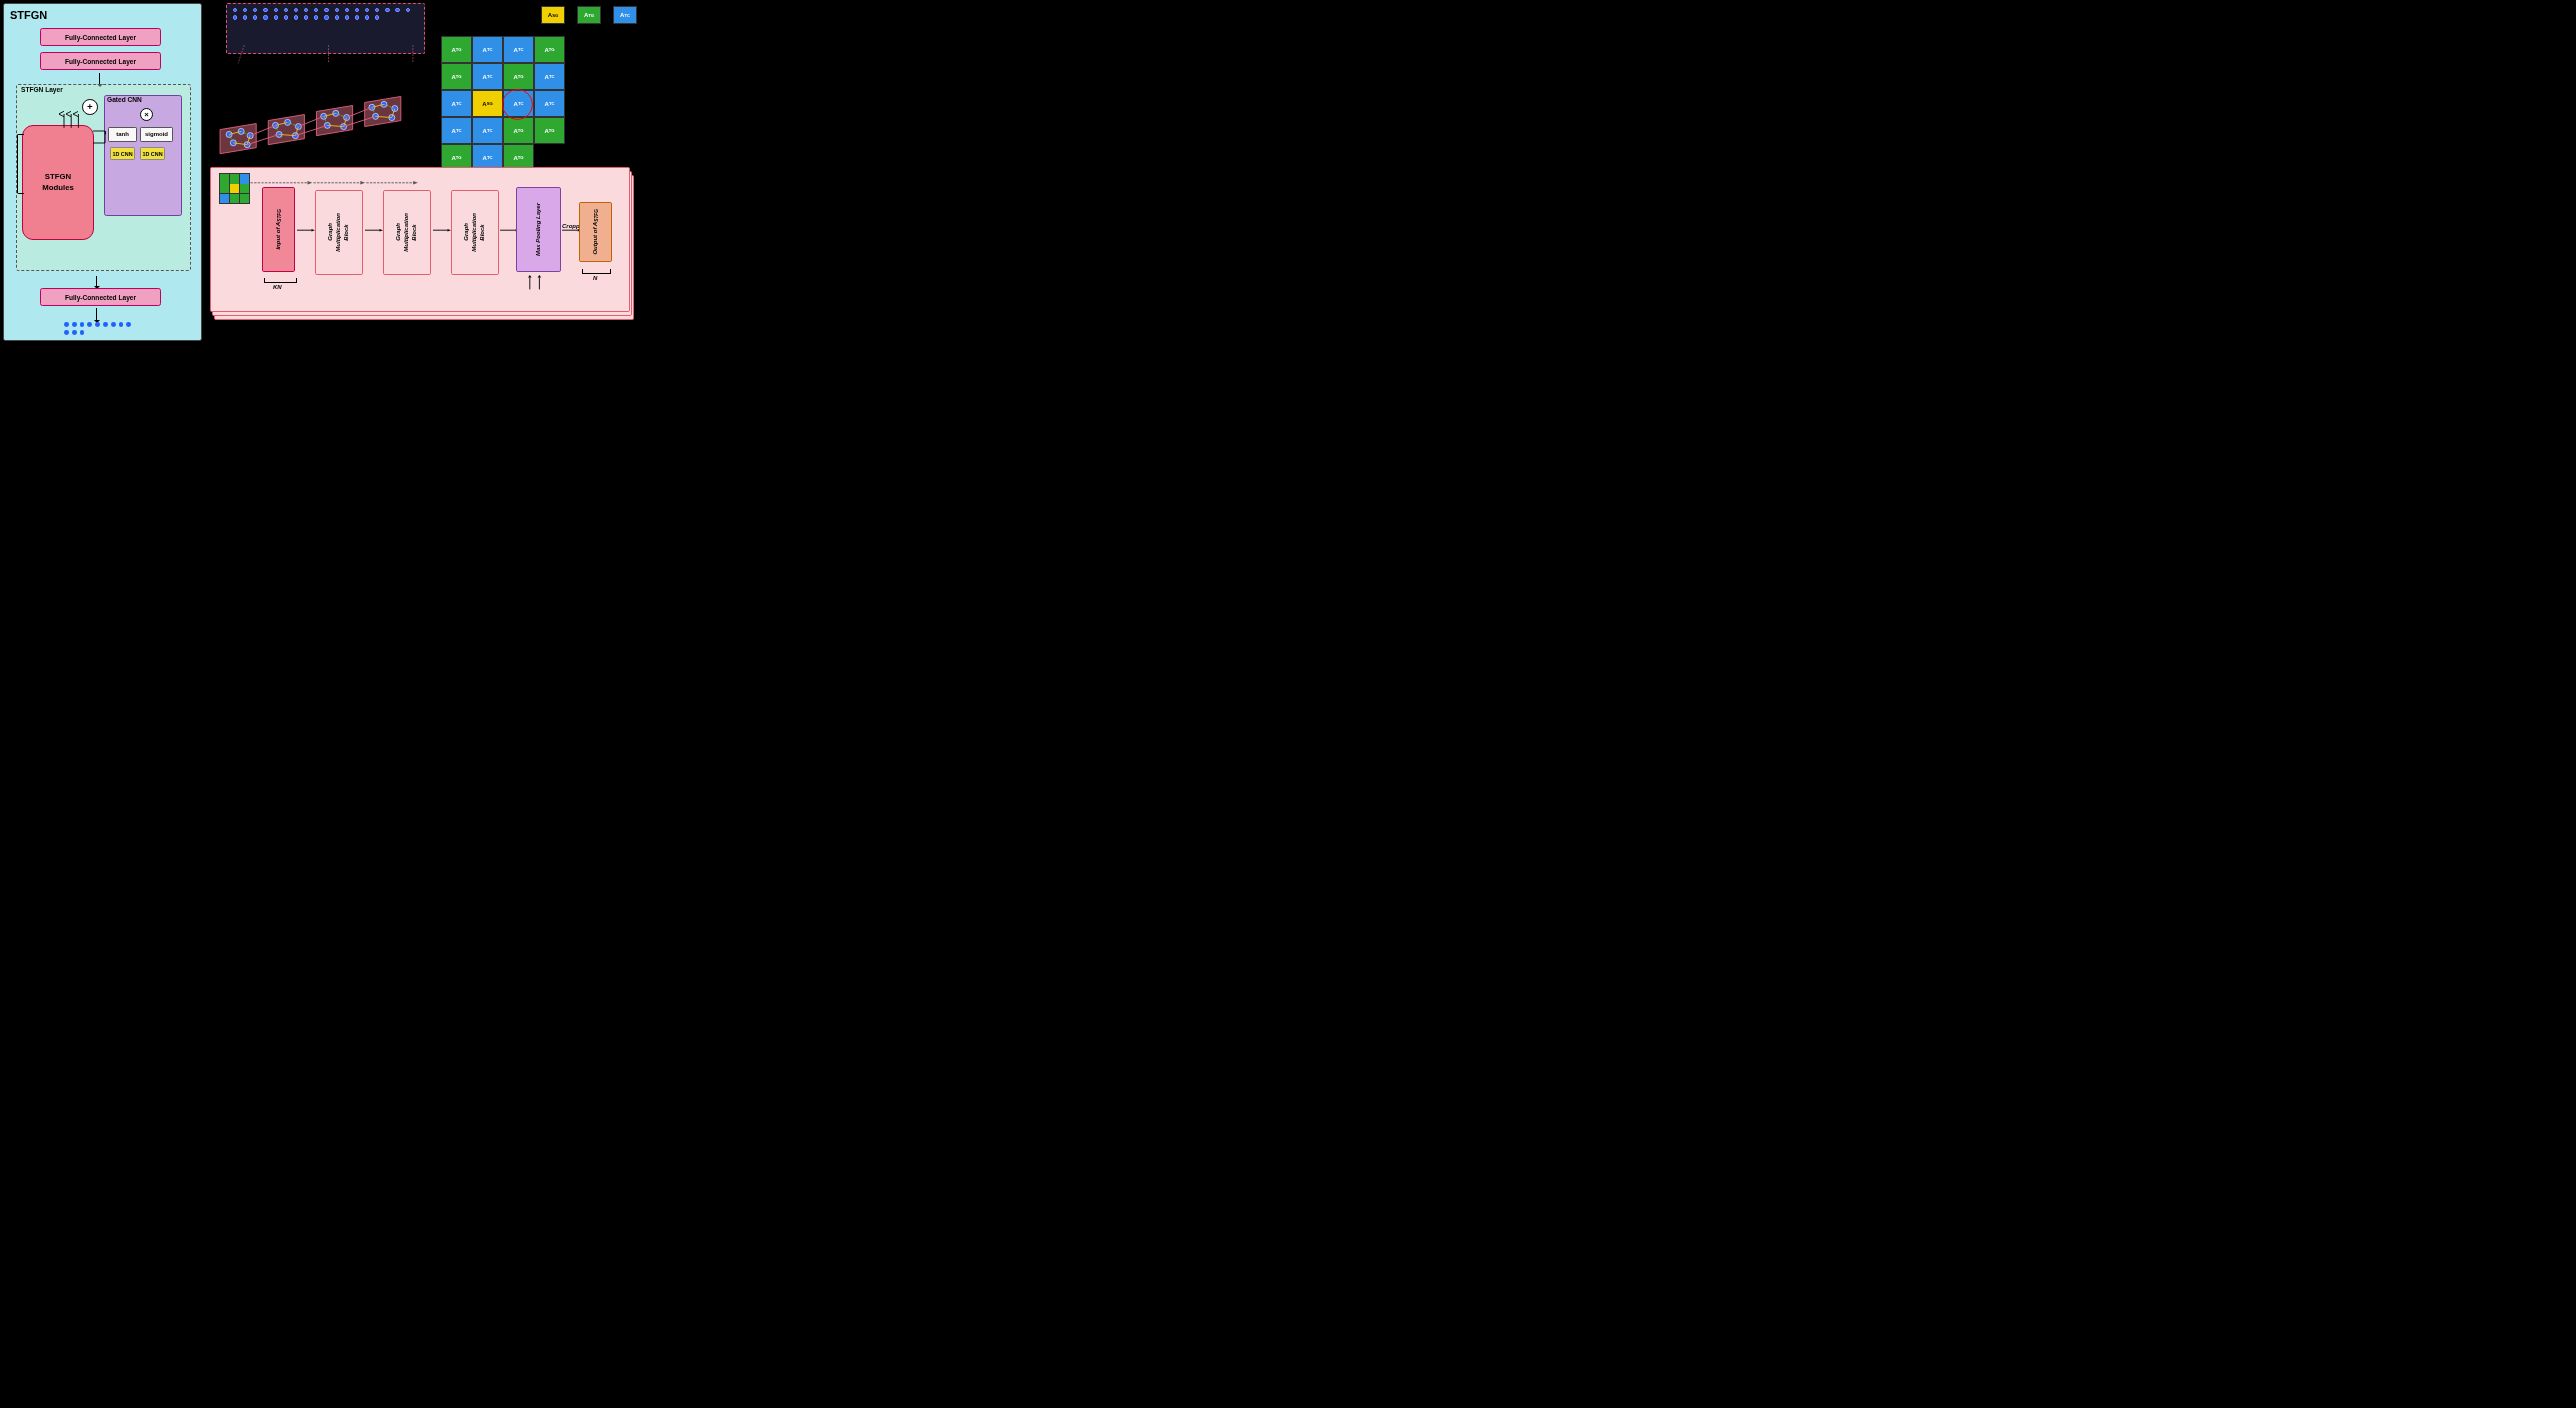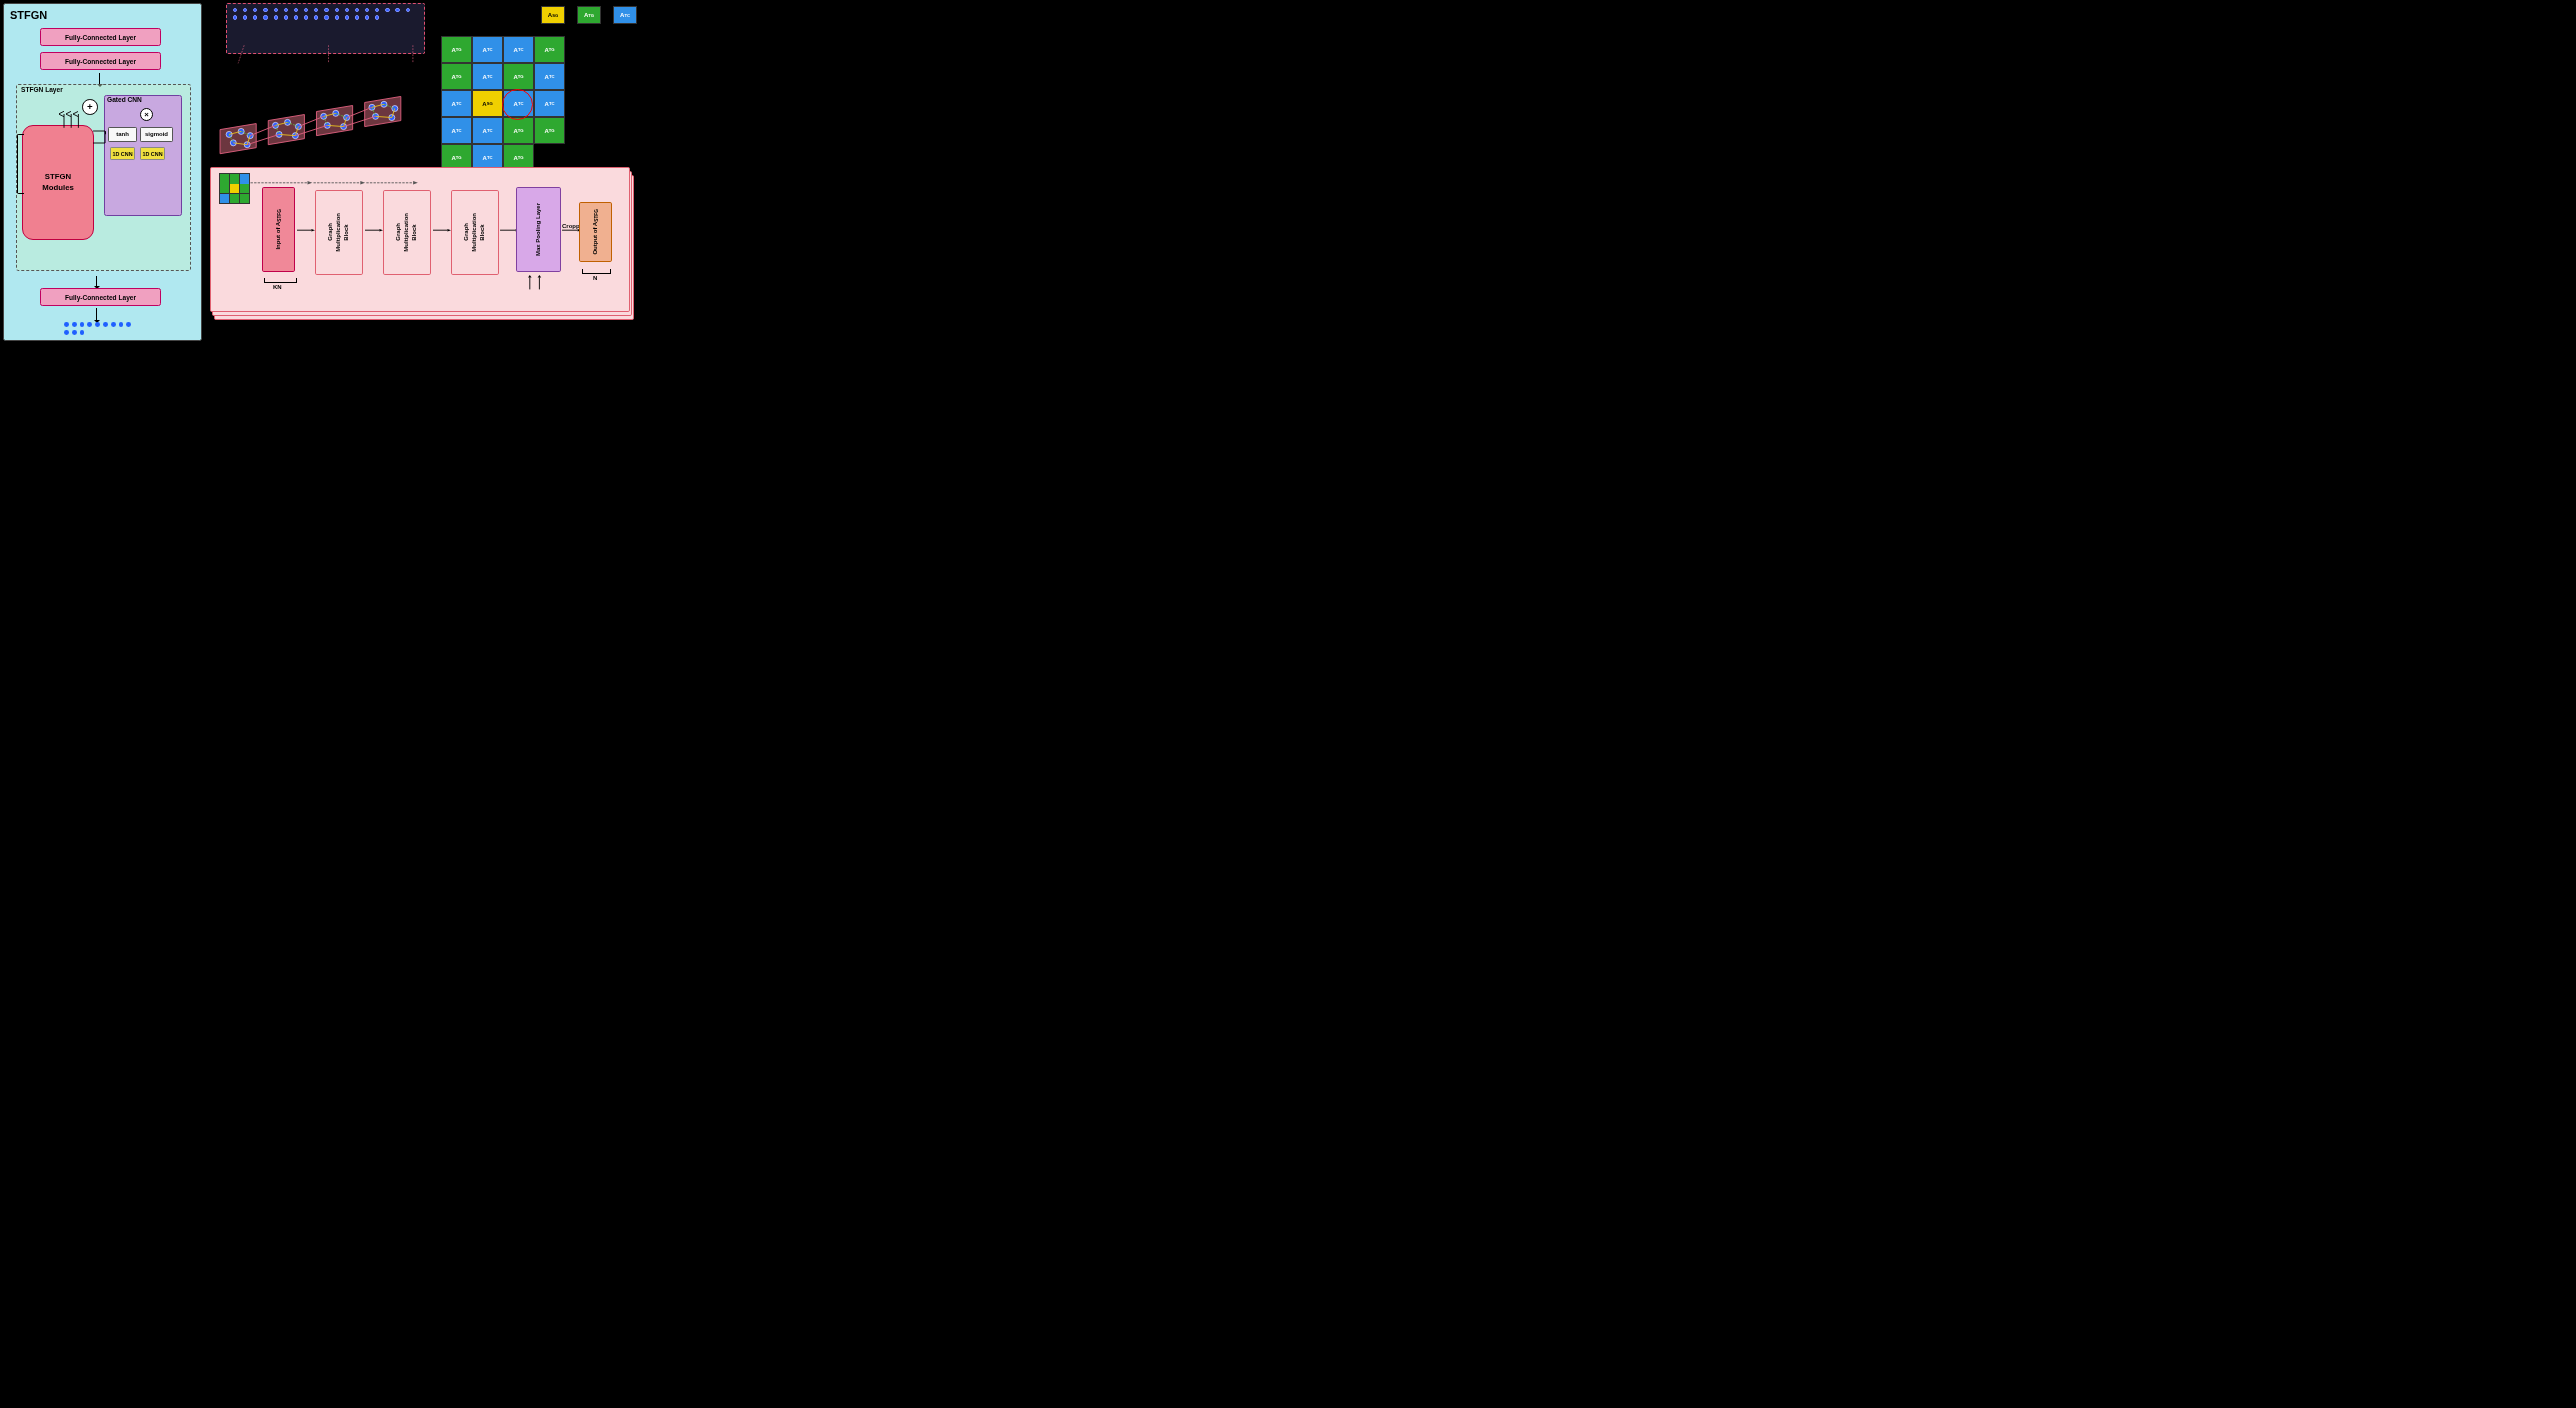--- a/index.html
+++ b/index.html
@@ -401,20 +401,21 @@
       right: 0px;
     }
 
     
     .stfgn-module-area {
       position: absolute;
       top: 160px;
       left: 208px;
       width: 432px;
       height: 169px;
+      font-style: italic;
     }
 
     
     .input-block {
       position: absolute;
       top: 27px;
       left: 54px;
       width: 33px;
       height: 85px;
       background: #f08898;

